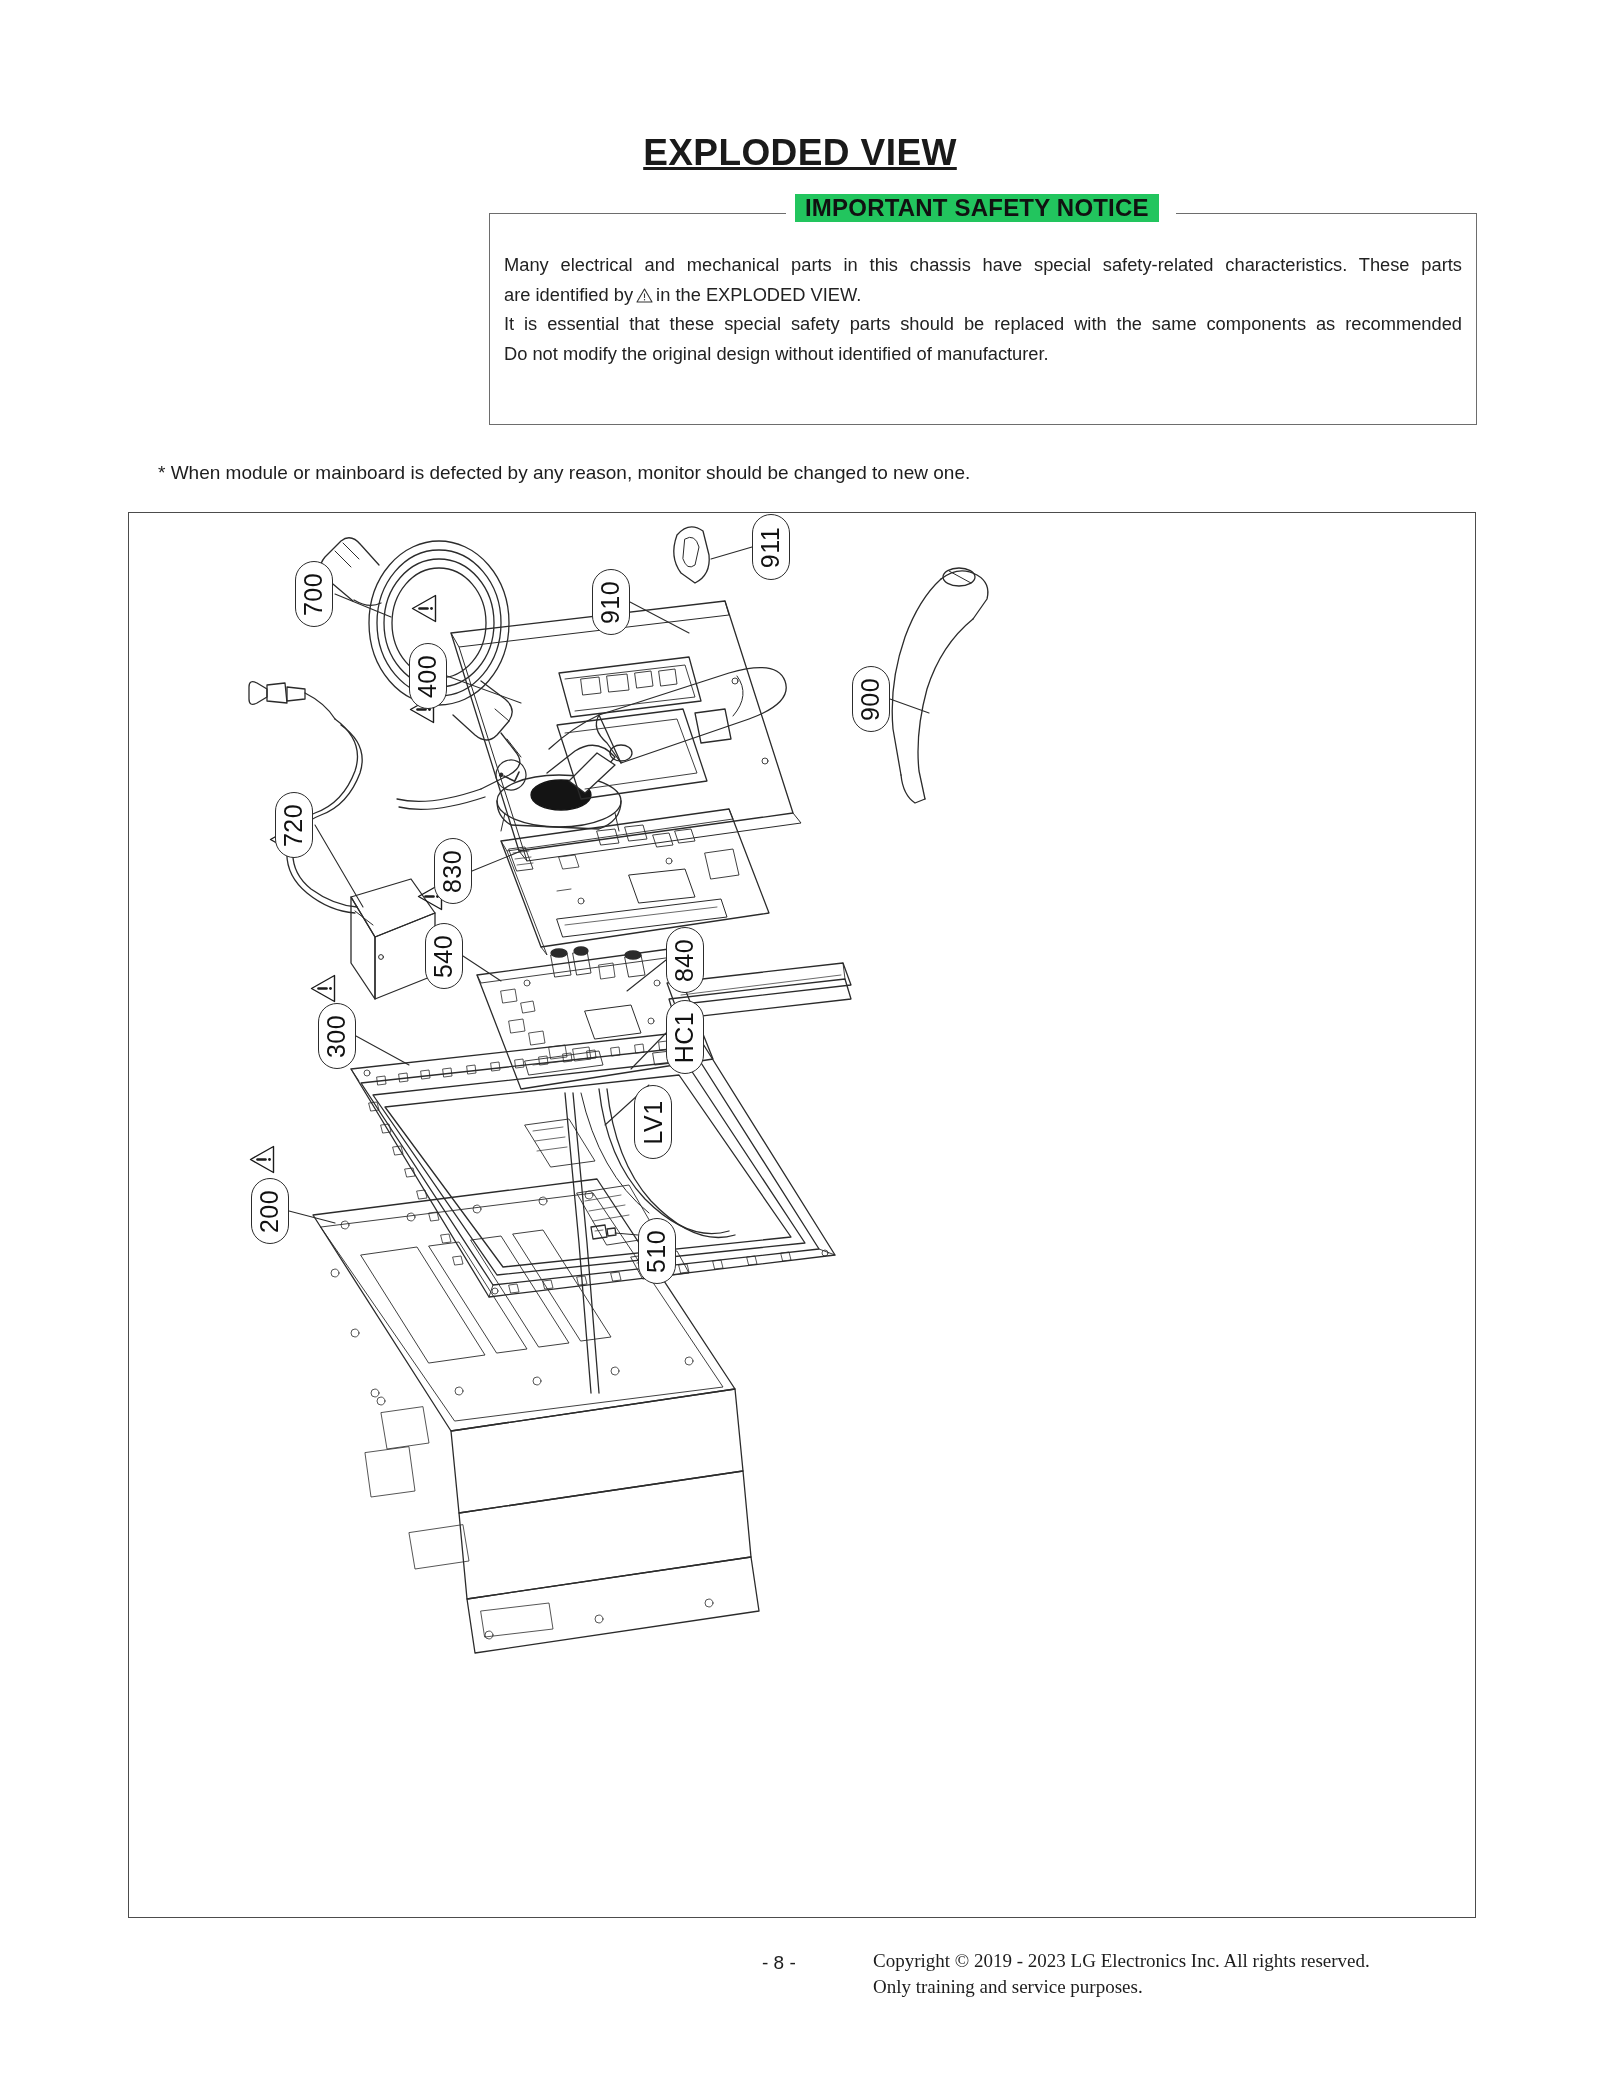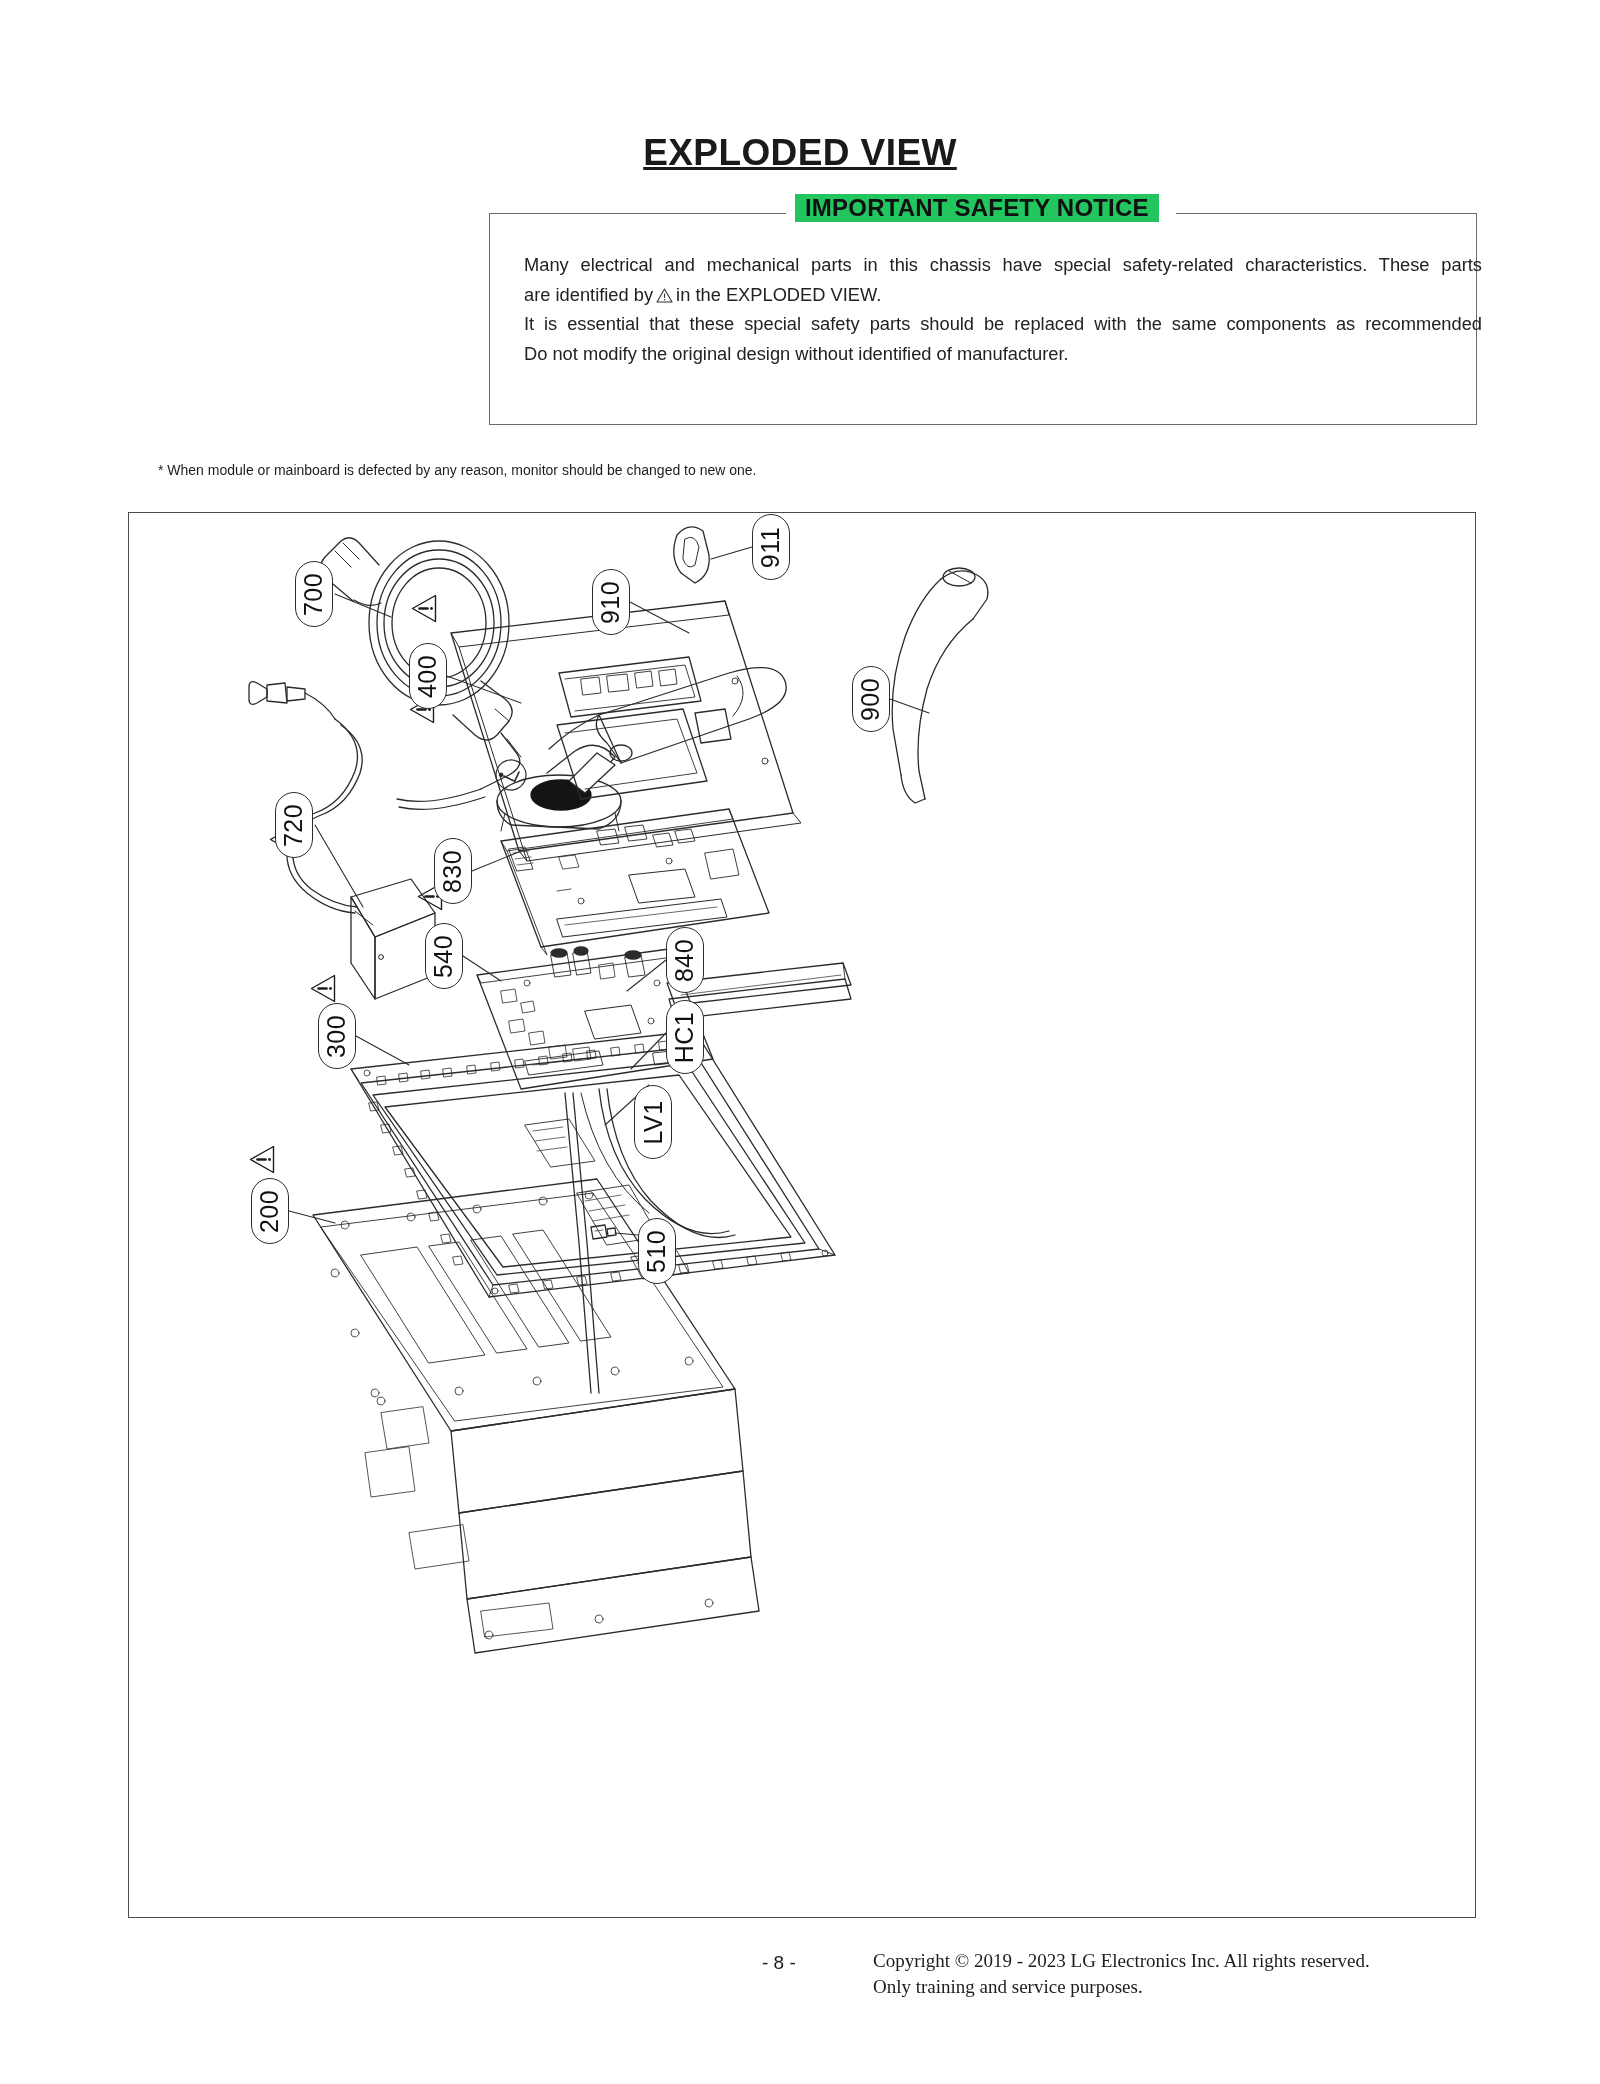--- a/index.html
+++ b/index.html
@@ -61,21 +61,20 @@
     background: #ffffff;
   }
   .safety-body {
     position: absolute;
     left: 504px;
     top: 250px;
     width: 960px;
     font-size: 18.3px;
     line-height: 29.5px;
     color: #222;
-    margin-left: 20px;
   }
   .safety-line { white-space: nowrap; }
   .safety-line.just {
     display: block;
     text-align: justify;
     text-align-last: justify;
     white-space: normal;
     width: 958px;
   }
   .warn-inline {
@@ -84,21 +83,21 @@
     width: 17px;
     height: 15px;
     margin: 0 3px;
   }
 
   
   .note-line {
     position: absolute;
     left: 158px;
     top: 462px;
-    font-size: 14px;
+    font-size: 19px;
     color: #1d1d1d;
     white-space: nowrap;
   }
 
   
   .diagram-frame {
     position: absolute;
     left: 128px;
     top: 512px;
     width: 1348px;

